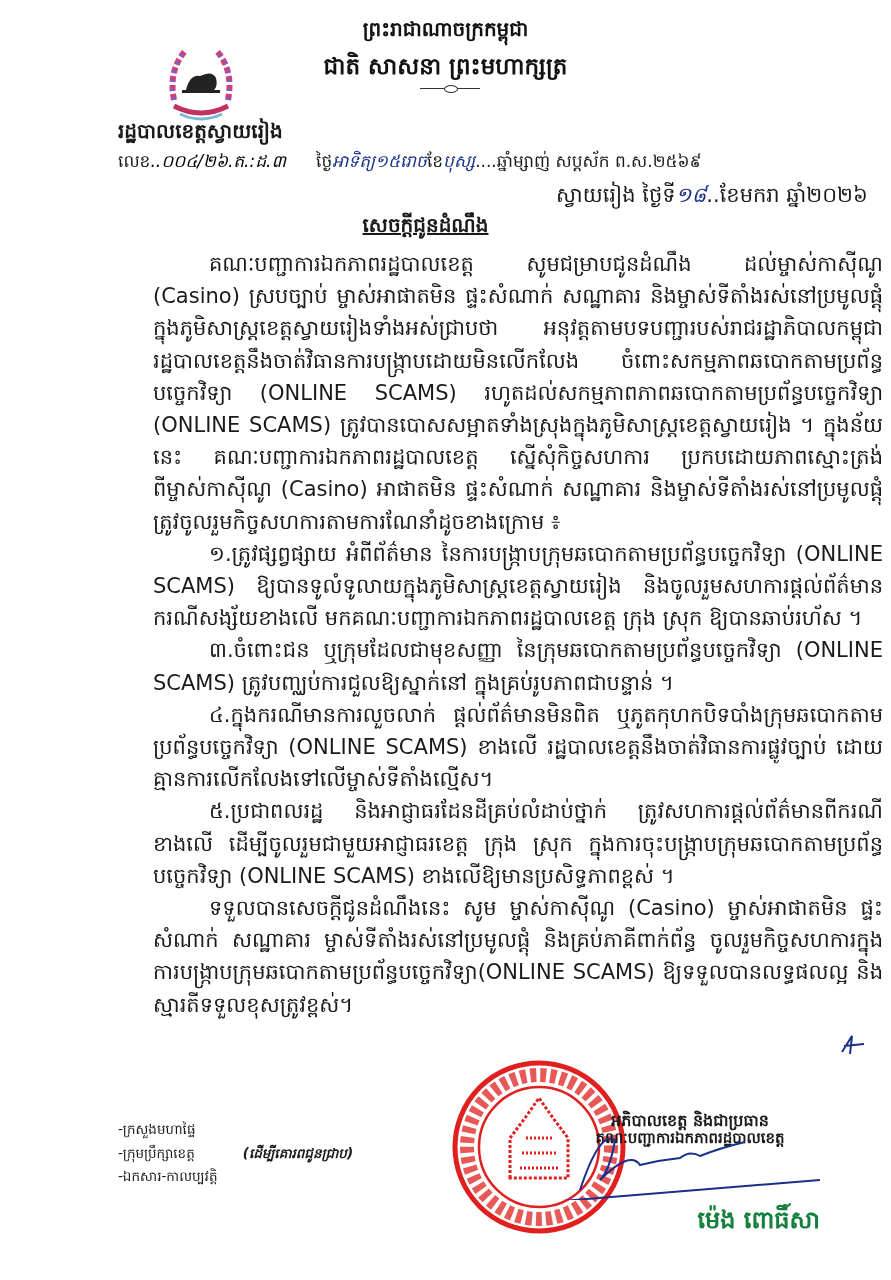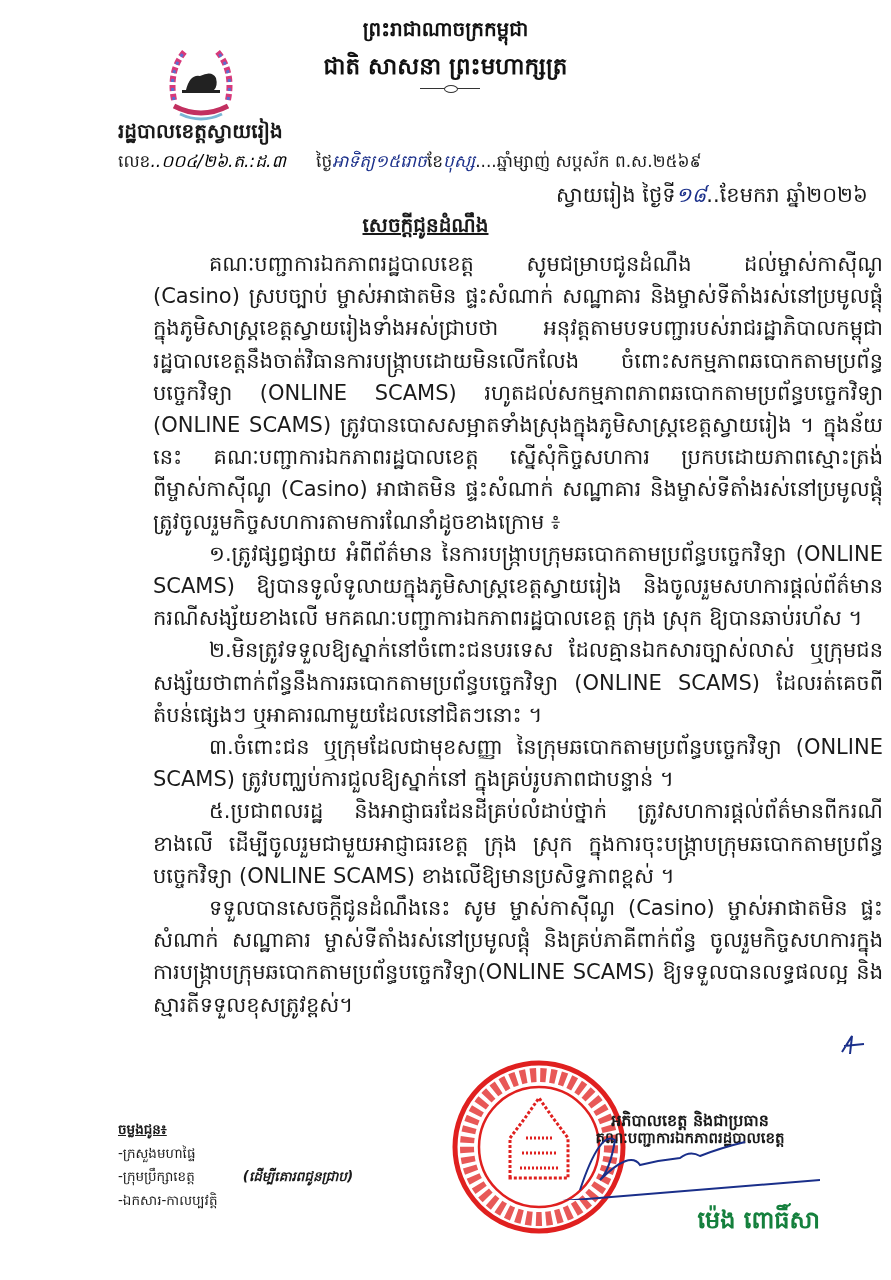--- a/index.html
+++ b/index.html
@@ -62,22 +62,22 @@
 </div>
 <div class="abs date2">
   <span>ស្វាយរៀង ថ្ងៃទី</span><span class="hand">១៨</span><span>..ខែមករា ឆ្នាំ២០២៦</span>
 </div>
 
 <div class="abs title">សេចក្តីជូនដំណឹង</div>
 
 <div class="abs body-text" style="top:248px;">
   <p class="para indent">គណៈបញ្ជាការឯកភាពរដ្ឋបាលខេត្ត សូមជម្រាបជូនដំណឹង ដល់ម្ចាស់កាស៊ីណូ (Casino) ស្របច្បាប់ ម្ចាស់អាផាតមិន ផ្ទះសំណាក់ សណ្ឋាគារ និងម្ចាស់ទីតាំងរស់នៅប្រមូលផ្តុំ ក្នុងភូមិសាស្ត្រខេត្តស្វាយរៀងទាំងអស់ជ្រាបថា អនុវត្តតាមបទបញ្ជារបស់រាជរដ្ឋាភិបាលកម្ពុជា រដ្ឋបាលខេត្តនឹងចាត់វិធានការបង្ក្រាបដោយមិនលើកលែង ចំពោះសកម្មភាពឆបោកតាមប្រព័ន្ធបច្ចេកវិទ្យា (ONLINE SCAMS) រហូតដល់សកម្មភាពភាពឆបោកតាមប្រព័ន្ធបច្ចេកវិទ្យា (ONLINE SCAMS) ត្រូវបានបោសសម្អាតទាំងស្រុងក្នុងភូមិសាស្ត្រខេត្តស្វាយរៀង ។ ក្នុងន័យនេះ គណៈបញ្ជាការឯកភាពរដ្ឋបាលខេត្ត ស្នើសុំកិច្ចសហការ ប្រកបដោយភាពស្មោះត្រង់ ពីម្ចាស់កាស៊ីណូ (Casino) អាផាតមិន ផ្ទះសំណាក់ សណ្ឋាគារ និងម្ចាស់ទីតាំងរស់នៅប្រមូលផ្តុំ ត្រូវចូលរួមកិច្ចសហការតាមការណែនាំដូចខាងក្រោម ៖</p>
   <p class="para indent">១.ត្រូវផ្សព្វផ្សាយ អំពីព័ត៌មាន នៃការបង្ក្រាបក្រុមឆបោកតាមប្រព័ន្ធបច្ចេកវិទ្យា (ONLINE SCAMS) ឱ្យបានទូលំទូលាយក្នុងភូមិសាស្ត្រខេត្តស្វាយរៀង និងចូលរួមសហការផ្តល់ព័ត៌មានករណីសង្ស័យខាងលើ មកគណៈបញ្ជាការឯកភាពរដ្ឋបាលខេត្ត ក្រុង ស្រុក ឱ្យបានឆាប់រហ័ស ។</p>
-  <p class="para indent">២.មិនត្រូវទទួលឱ្យស្នាក់នៅចំពោះជនបរទេស ដែលគ្មានឯកសារច្បាស់លាស់ ឬក្រុមជនសង្ស័យថាពាក់ព័ន្ធនឹងការឆបោកតាមប្រព័ន្ធបច្ចេកវិទ្យា (ONLINE SCAMS) ដែលរត់គេចពីតំបន់ផ្សេងៗ ឬអាគារណាមួយដែលនៅជិតៗនោះ ។</p>
   <p class="para indent">៣.ចំពោះជន ឬក្រុមដែលជាមុខសញ្ញា នៃក្រុមឆបោកតាមប្រព័ន្ធបច្ចេកវិទ្យា (ONLINE SCAMS) ត្រូវបញ្ឈប់ការជួលឱ្យស្នាក់នៅ ក្នុងគ្រប់រូបភាពជាបន្ទាន់ ។</p>
+  <p class="para indent">៤.ក្នុងករណីមានការលួចលាក់ ផ្តល់ព័ត៌មានមិនពិត ឬភូតកុហកបិទបាំងក្រុមឆបោកតាមប្រព័ន្ធបច្ចេកវិទ្យា (ONLINE SCAMS) ខាងលើ រដ្ឋបាលខេត្តនឹងចាត់វិធានការផ្លូវច្បាប់ ដោយគ្មានការលើកលែងទៅលើម្ចាស់ទីតាំងល្មើស។</p>
   <p class="para indent">៥.ប្រជាពលរដ្ឋ និងអាជ្ញាធរដែនដីគ្រប់លំដាប់ថ្នាក់ ត្រូវសហការផ្តល់ព័ត៌មានពីករណីខាងលើ ដើម្បីចូលរួមជាមួយអាជ្ញាធរខេត្ត ក្រុង ស្រុក ក្នុងការចុះបង្ក្រាបក្រុមឆបោកតាមប្រព័ន្ធបច្ចេកវិទ្យា (ONLINE SCAMS) ខាងលើឱ្យមានប្រសិទ្ធភាពខ្ពស់ ។</p>
   <p class="para indent">ទទួលបានសេចក្តីជូនដំណឹងនេះ សូម ម្ចាស់កាស៊ីណូ (Casino) ម្ចាស់អាផាតមិន ផ្ទះសំណាក់ សណ្ឋាគារ ម្ចាស់ទីតាំងរស់នៅប្រមូលផ្តុំ និងគ្រប់ភាគីពាក់ព័ន្ធ ចូលរួមកិច្ចសហការក្នុងការបង្ក្រាបក្រុមឆបោកតាមប្រព័ន្ធបច្ចេកវិទ្យា(ONLINE SCAMS) ឱ្យទទួលបានលទ្ធផលល្អ និងស្មារតីទទួលខុសត្រូវខ្ពស់។</p>
 </div>
 
 <div class="abs initial">
   <svg width="30" height="30" viewBox="0 0 30 30">
       <path d="M4 22 L14 6 L12 24 M6 16 L26 14" stroke="#1a2f8a" stroke-width="2" fill="none"></path>
     </svg>
 </div>
 
@@ -95,17 +95,16 @@
 <div class="abs signer-title2">គណៈបញ្ជាការឯកភាពរដ្ឋបាលខេត្ត</div>
 <div class="abs signature">
   <svg width="300" height="80" viewBox="0 0 300 80">
     <path d="M60 70 Q80 10 95 20 Q90 50 80 60 Q110 30 120 45 Q140 40 160 38 Q170 30 180 36 Q200 28 225 22" stroke="#1a2f8a" stroke-width="2" fill="none"></path>
     <path d="M30 82 L300 60" stroke="#1a2f8a" stroke-width="2" fill="none"></path>
   </svg>
 </div>
 <div class="abs signer-name">ម៉េង ពោធិ៍សា</div>
 
 <div class="abs cc">
-  <div class="cc-title">ចម្លងជូន៖</div>
   <div>-ក្រសួងមហាផ្ទៃ</div>
   <div><span>-ក្រុមប្រឹក្សាខេត្ត</span><span class="note">(ដើម្បីគោរពជូនជ្រាប)</span></div>
   <div>-ឯកសារ-កាលប្បវត្តិ</div>
 </div>
 
 </body></html>

